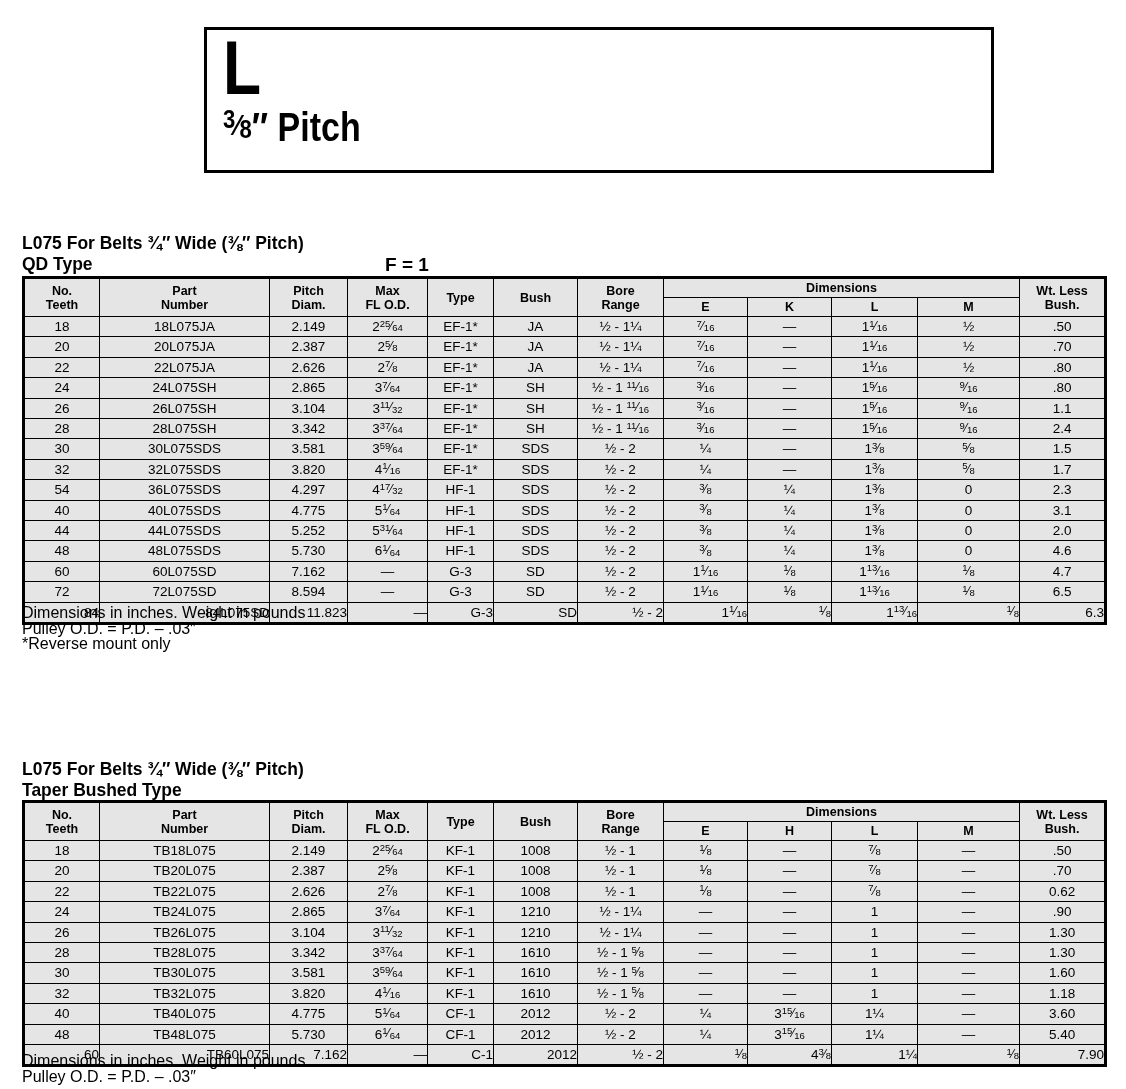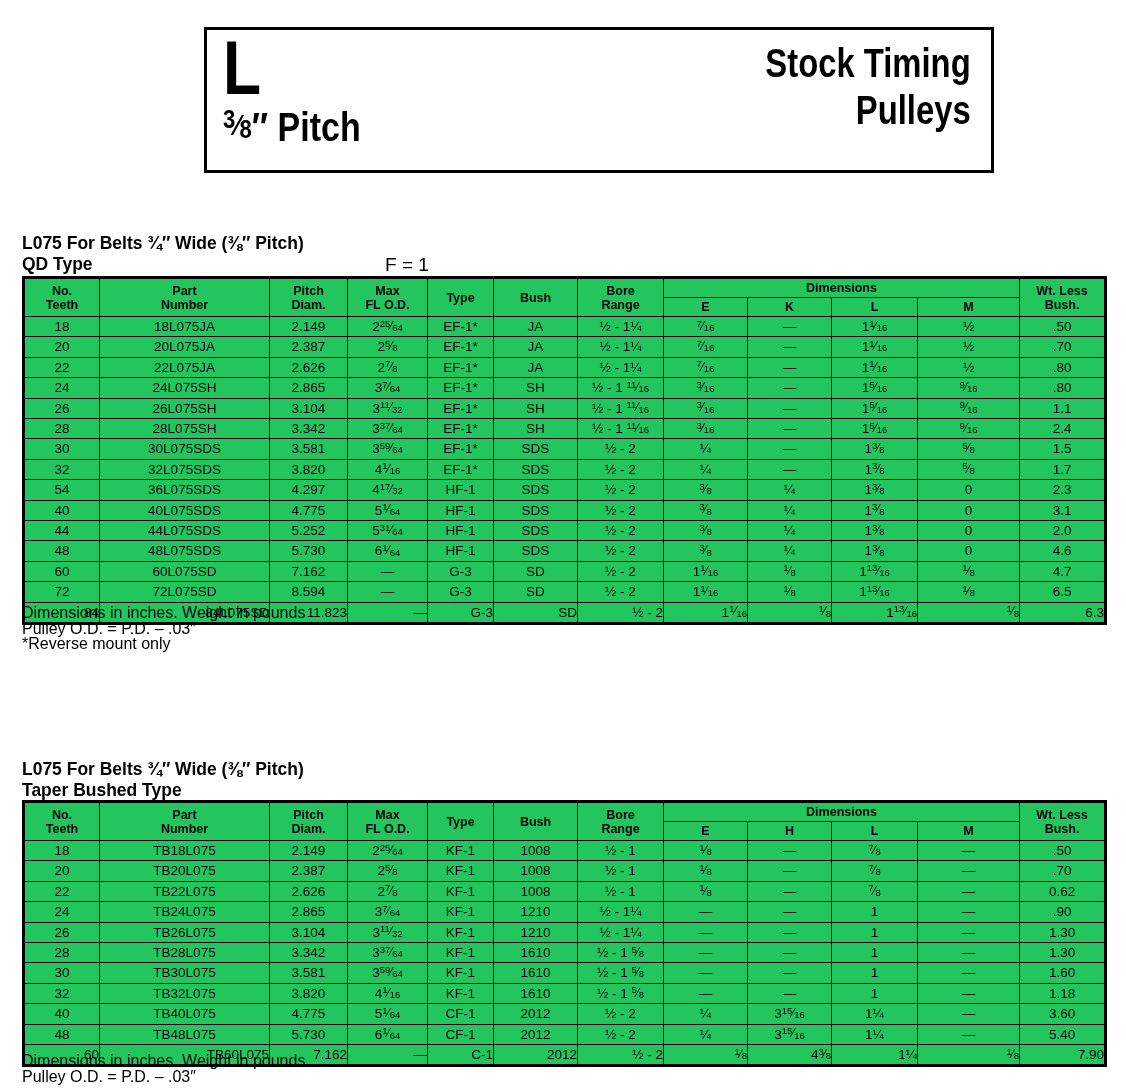--- a/index.html
+++ b/index.html
@@ -82,31 +82,31 @@
     font-weight: bold;
     font-size: 19px;
     line-height: 21px;
     transform: scaleX(0.92);
     transform-origin: left top;
     white-space: nowrap;
   }
   .f-eq {
     position: absolute;
     font-family: "Liberation Sans Narrow", "Liberation Sans", sans-serif;
-    font-weight: normal;
+    font-weight: bold;
     font-size: 19px;
     white-space: nowrap;
   }
 
   
   table.spec {
     position: absolute;
     border-collapse: collapse;
     table-layout: fixed;
-    background: #22c55e;
+    background: #e5e5e5;
   }
   table.spec td, table.spec th {
     border: 1px solid #000;
     padding: 0;
     text-align: center;
     vertical-align: middle;
     font-size: 13.5px;
     line-height: 19.4px;
     font-weight: normal;
     font-family: "Liberation Sans", sans-serif;
@@ -157,24 +157,20 @@
   }
 </style>
 </head>
 <body>
 
 <div class="banner">
   <div class="banner-inner">
     <div class="banner-left">
       <div class="banner-L">L</div>
       <div class="banner-pitch"><span class="fr" style="font-size:26px;line-height:22px;vertical-align:0.22em;"><sup style="top:-7px;font-size:26px;">3</sup><span class="sl" style="font-size:30px;">⁄</span><sub style="top:3px;font-size:26px;">8</sub></span><span>″ Pitch</span></div>
-    </div>
-    <div class="banner-right">
-      <div>Stock Timing</div>
-      <div>Pulleys</div>
     </div>
   </div>
 </div>
 
 <div class="sect" style="top:232px;">
   <div class="sect-title">L075 For Belts ¾″ Wide (⅜″ Pitch)</div>
   <div class="sect-title">QD Type</div>
 </div>
 <div class="f-eq" style="left:385px;top:254px;">F = 1</div>
 

